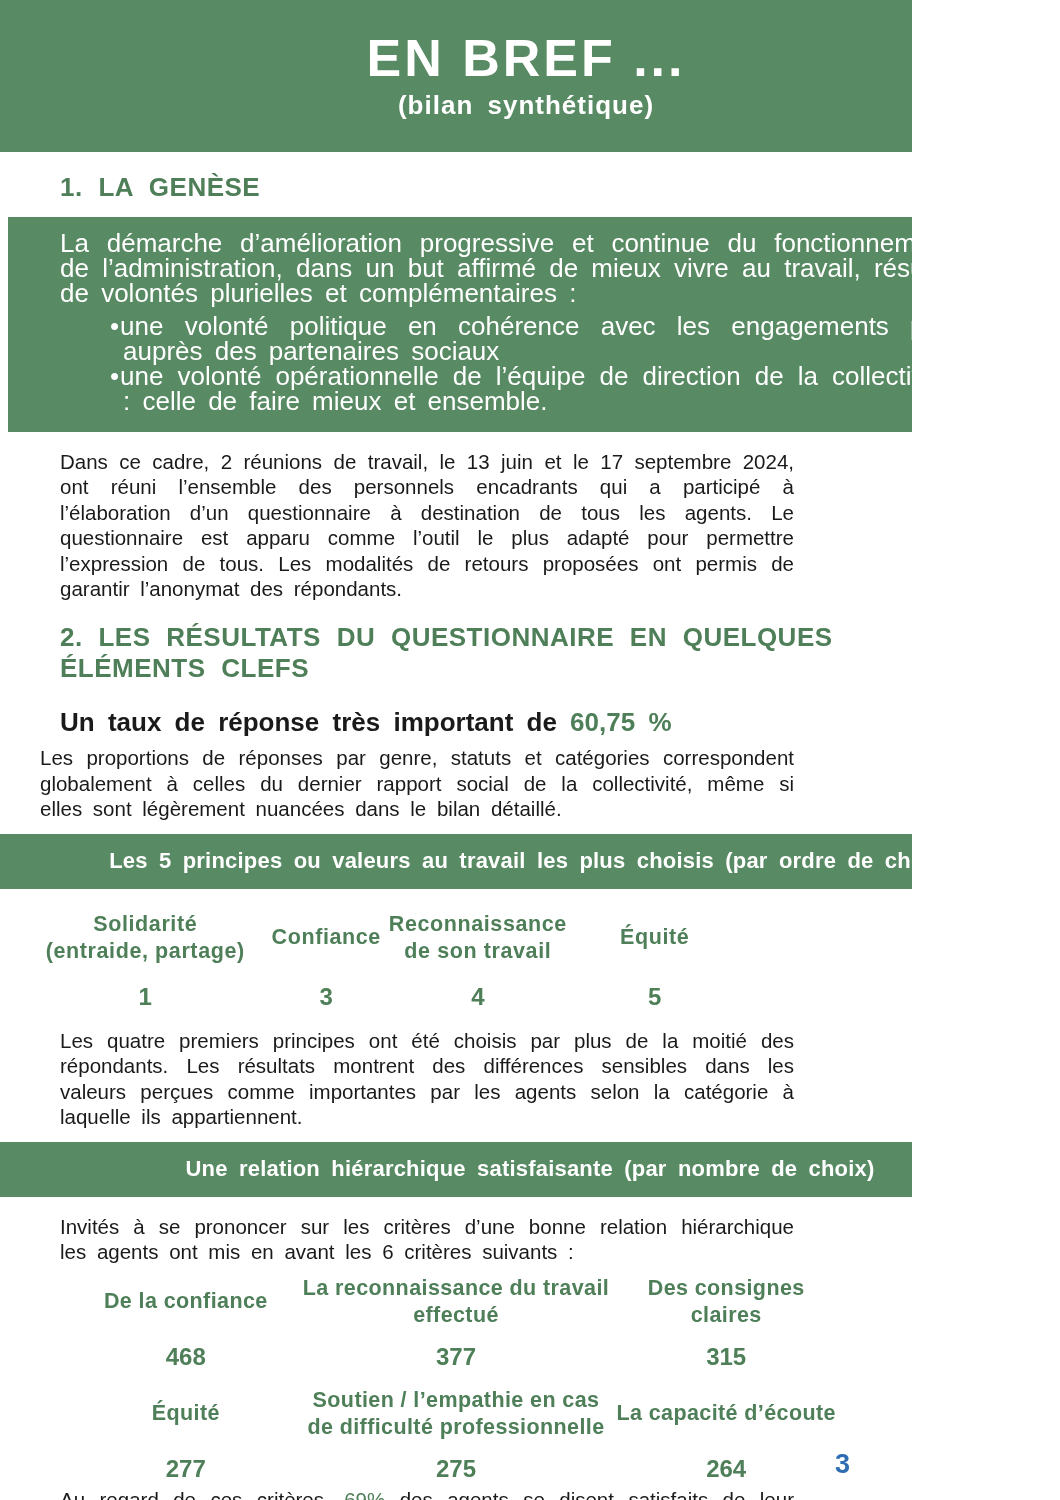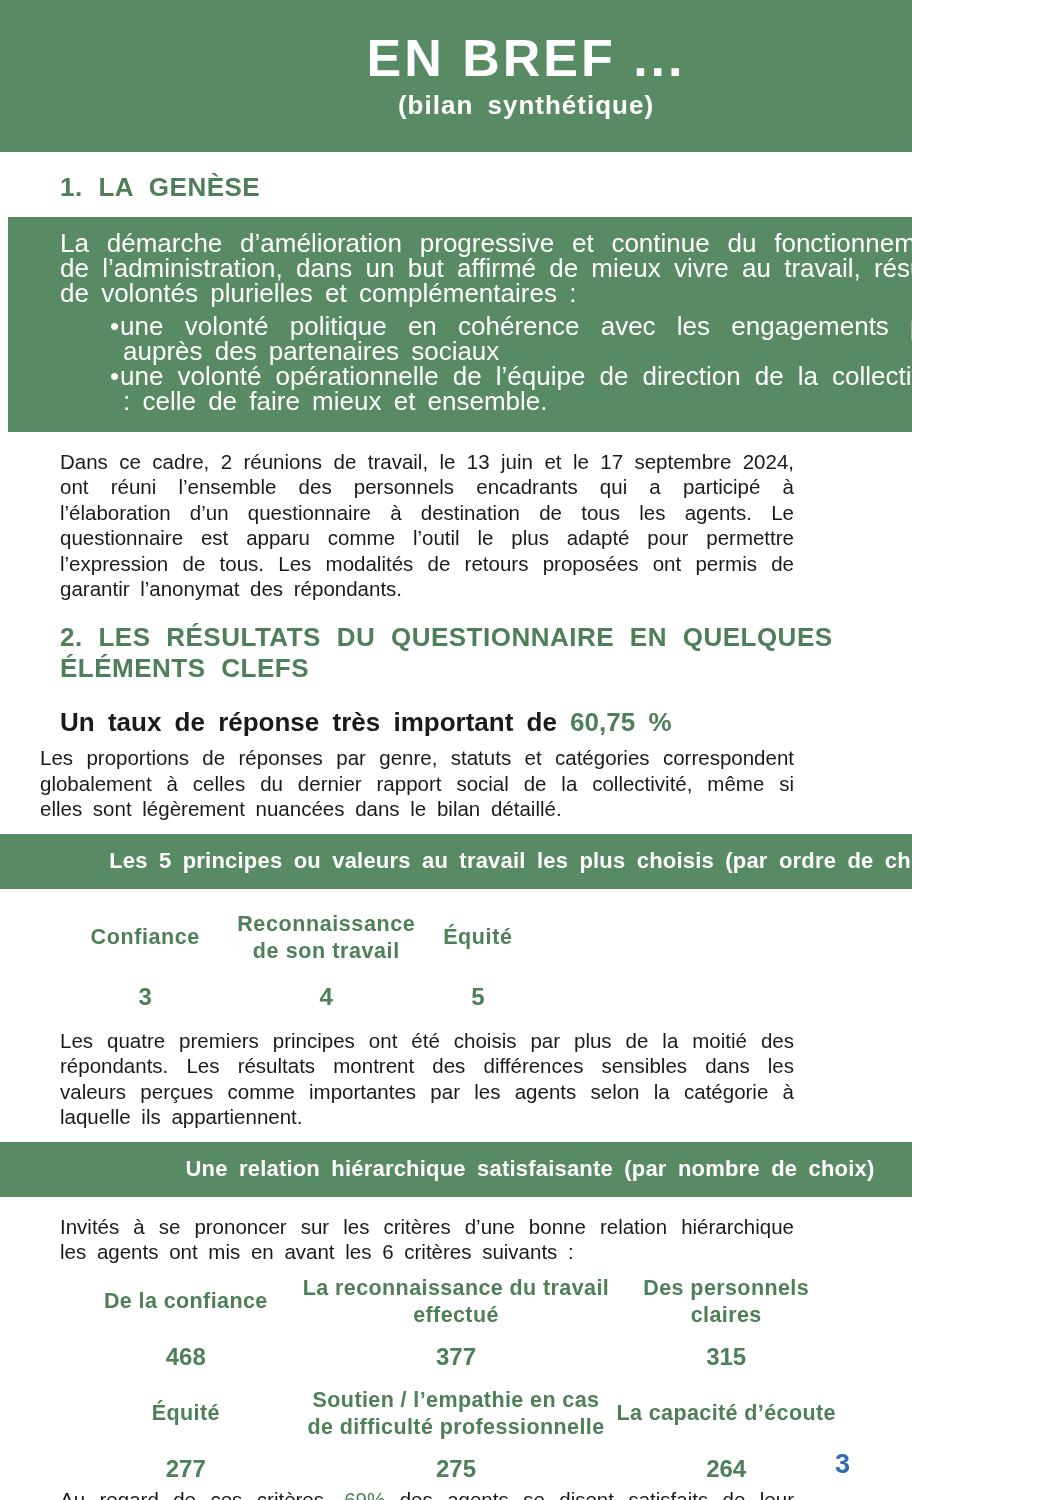--- a/index.html
+++ b/index.html
@@ -144,20 +144,24 @@
   <div class="section-heading">2. LES RÉSULTATS DU QUESTIONNAIRE EN QUELQUES ÉLÉMENTS CLEFS</div>
 
   <div class="rate-line"><span>Un taux de réponse très important de </span><span class="green-value">60,75 %</span></div>
 
   <p class="body-paragraph">Les proportions de réponses par genre, statuts et catégories correspondent globalement à celles du dernier rapport social de la collectivité, même si elles sont légèrement nuancées dans le bilan détaillé.</p>
 
   <div class="banner">Les 5 principes ou valeurs au travail les plus choisis (par ordre de choix)</div>
 
   <div class="principles-row">
     <div class="principle-item">
+      <div class="principle-label">Solidarité (entraide, partage)</div>
+      <div class="principle-rank">1</div>
+    </div>
+    <div class="principle-item">
       <div class="principle-label">Confiance</div>
       <div class="principle-rank">3</div>
     </div>
     <div class="principle-item">
       <div class="principle-label">Reconnaissance de son travail</div>
       <div class="principle-rank">4</div>
     </div>
     <div class="principle-item">
       <div class="principle-label">Équité</div>
       <div class="principle-rank">5</div>
@@ -173,21 +177,21 @@
   <div class="criteria-grid">
     <div class="criterion-item">
       <div class="criterion-label">De la confiance</div>
       <div class="criterion-value">468</div>
     </div>
     <div class="criterion-item">
       <div class="criterion-label">La reconnaissance du travail effectué</div>
       <div class="criterion-value">377</div>
     </div>
     <div class="criterion-item">
-      <div class="criterion-label">Des personnels claires</div>
+      <div class="criterion-label">Des consignes claires</div>
       <div class="criterion-value">315</div>
     </div>
     <div class="criterion-item">
       <div class="criterion-label">Équité</div>
       <div class="criterion-value">277</div>
     </div>
     <div class="criterion-item">
       <div class="criterion-label">Soutien / l’empathie en cas de difficulté professionnelle</div>
       <div class="criterion-value">275</div>
     </div>

